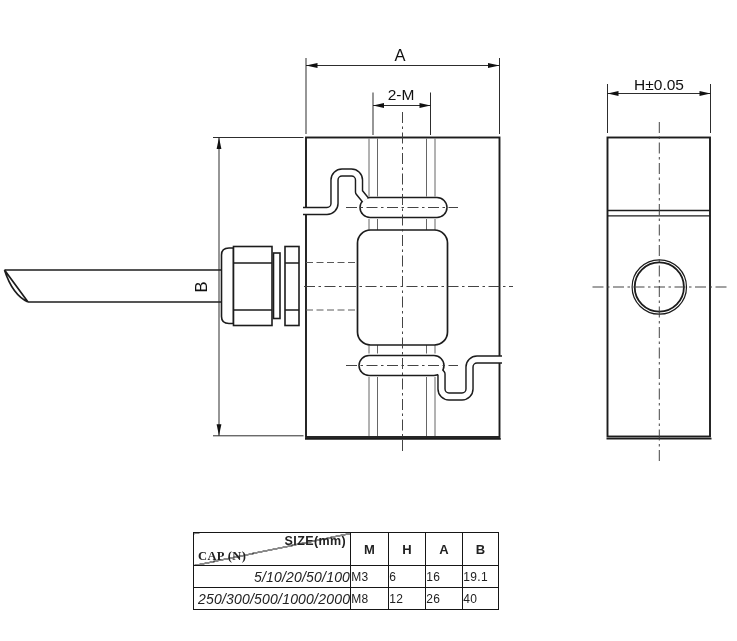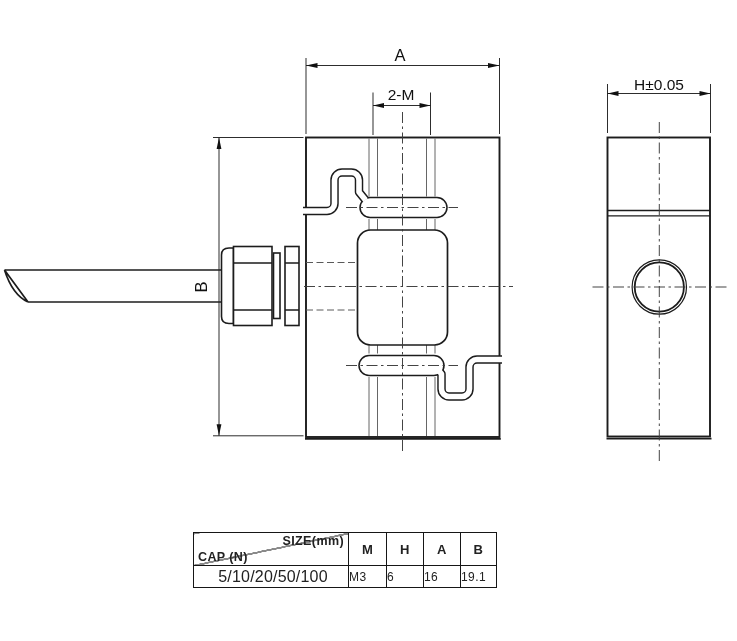--- a/index.html
+++ b/index.html
@@ -8,27 +8,27 @@
   #drawing{position:absolute;left:0;top:0;}
   svg text{font-family:"Liberation Sans",sans-serif;fill:#111;}
 
   
   .spec-table{position:absolute;left:193px;top:532px;}
   .spec-table table{border-collapse:collapse;table-layout:fixed;}
   .spec-table td{border:1.5px solid #161616;font-size:12px;color:#222;
                  letter-spacing:.4px;padding:0;vertical-align:middle;
                  font-family:"Liberation Sans",sans-serif;}
   .spec-table td.num{}
-  .spec-table td.cap{text-align:center;padding-left:4px;font-size:16px;letter-spacing:.2px;}
+  .spec-table td.cap{text-align:right;padding-left:4px;font-size:14px;letter-spacing:.2px;font-style:italic;}
   .spec-table td.colhead{text-align:center;font-weight:600;font-size:13px;}
   .diag{position:relative;
         background-image:linear-gradient(to bottom right,
           transparent 49.2%, #161616 49.2%, #161616 50.8%, transparent 50.8%);}
   .diag .size-lbl{position:absolute;top:1px;right:4px;font-size:12.5px;font-weight:600;}
-  .diag .cap-lbl{position:absolute;bottom:1px;left:4px;font-size:12.5px;font-weight:600;}
+  .diag .cap-lbl{position:absolute;bottom:1px;left:4px;font-size:12.5px;font-weight:600;font-family:Liberation Serif, serif;}
 </style>
 </head>
 <body>
 
 <div id="canvas">
 
 <svg id="drawing" width="737" height="641" viewBox="0 0 737 641">
 
   <g>
 
@@ -144,17 +144,24 @@
       <td class="colhead">A</td>
       <td class="colhead">B</td>
     </tr>
     <tr style="height:22px">
       <td class="cap">5/10/20/50/100</td>
       <td class="num">M3</td>
       <td class="num">6</td>
       <td class="num">16</td>
       <td class="num">19.1</td>
     </tr>
+    <tr style="height:22px">
+      <td class="cap">250/300/500/1000/2000</td>
+      <td class="num">M8</td>
+      <td class="num">12</td>
+      <td class="num">26</td>
+      <td class="num">40</td>
+    </tr>
   </tbody>
       </table>
 </div>
 
 </div>
 
 </body></html>

